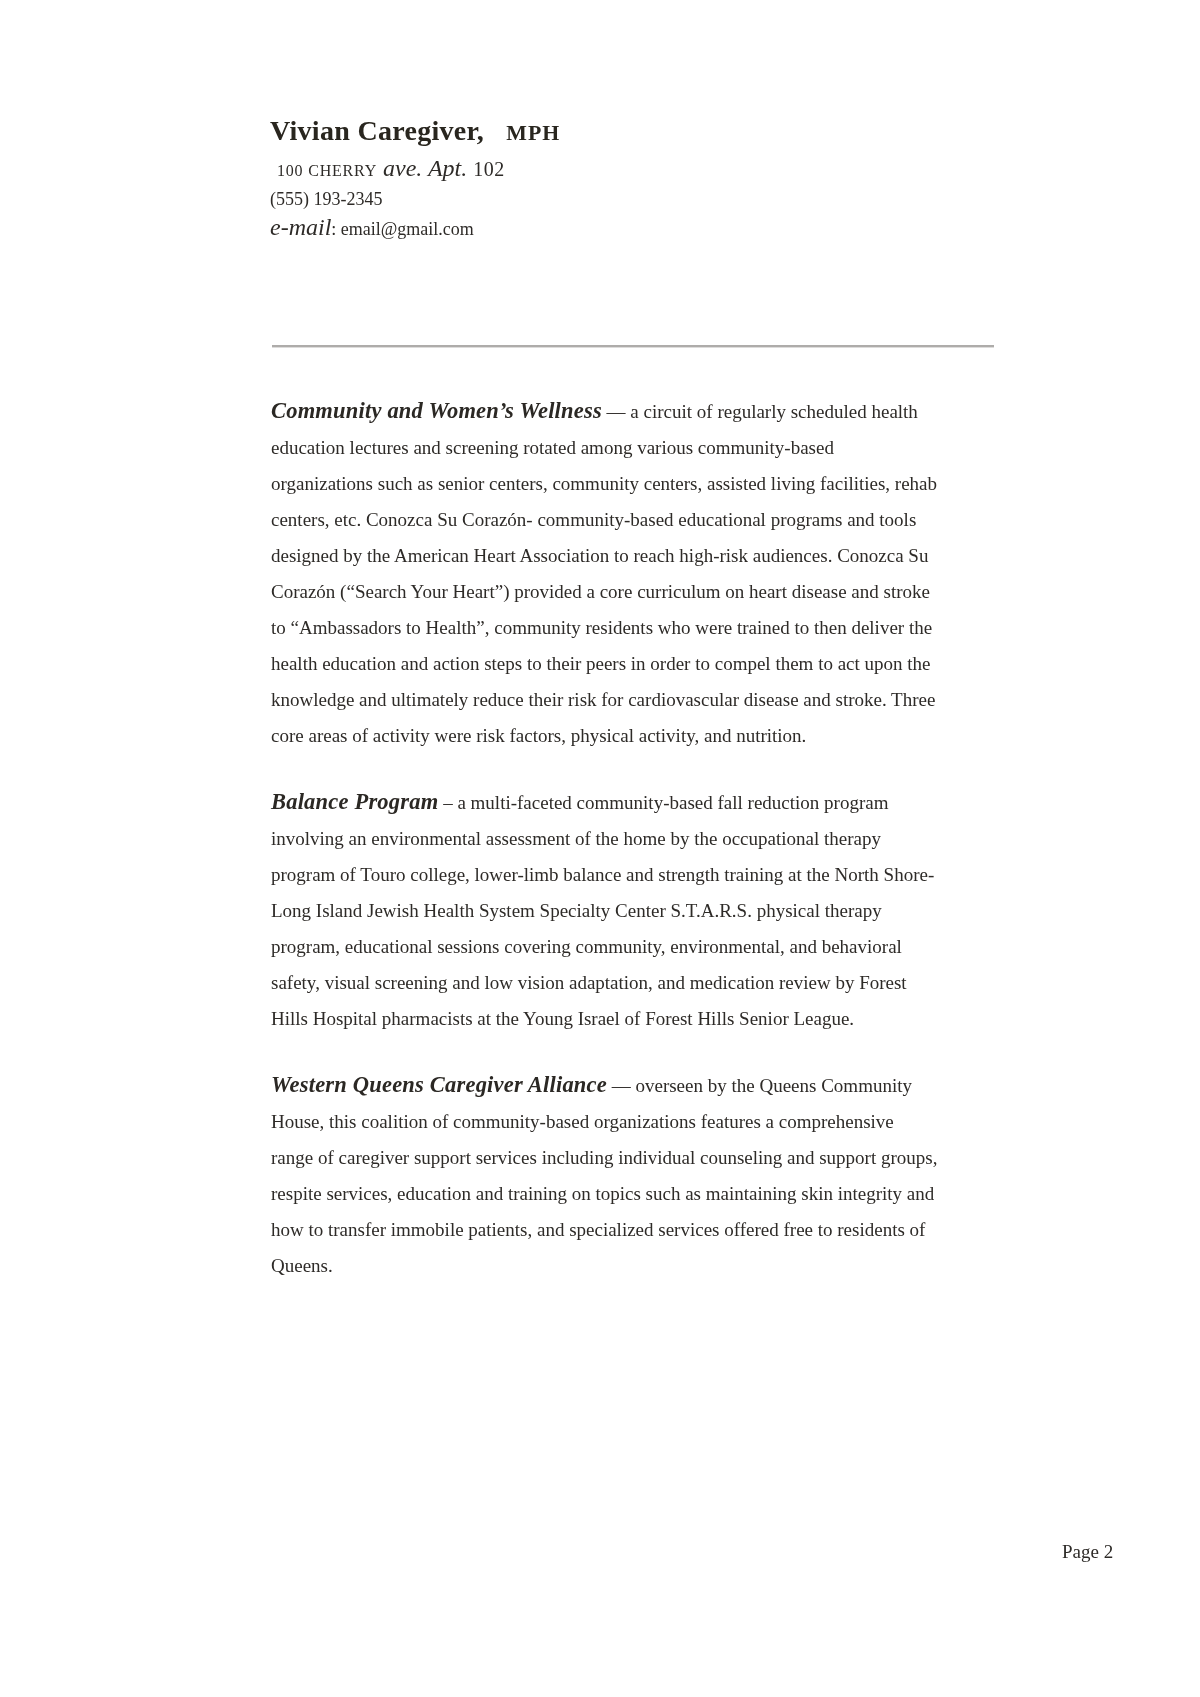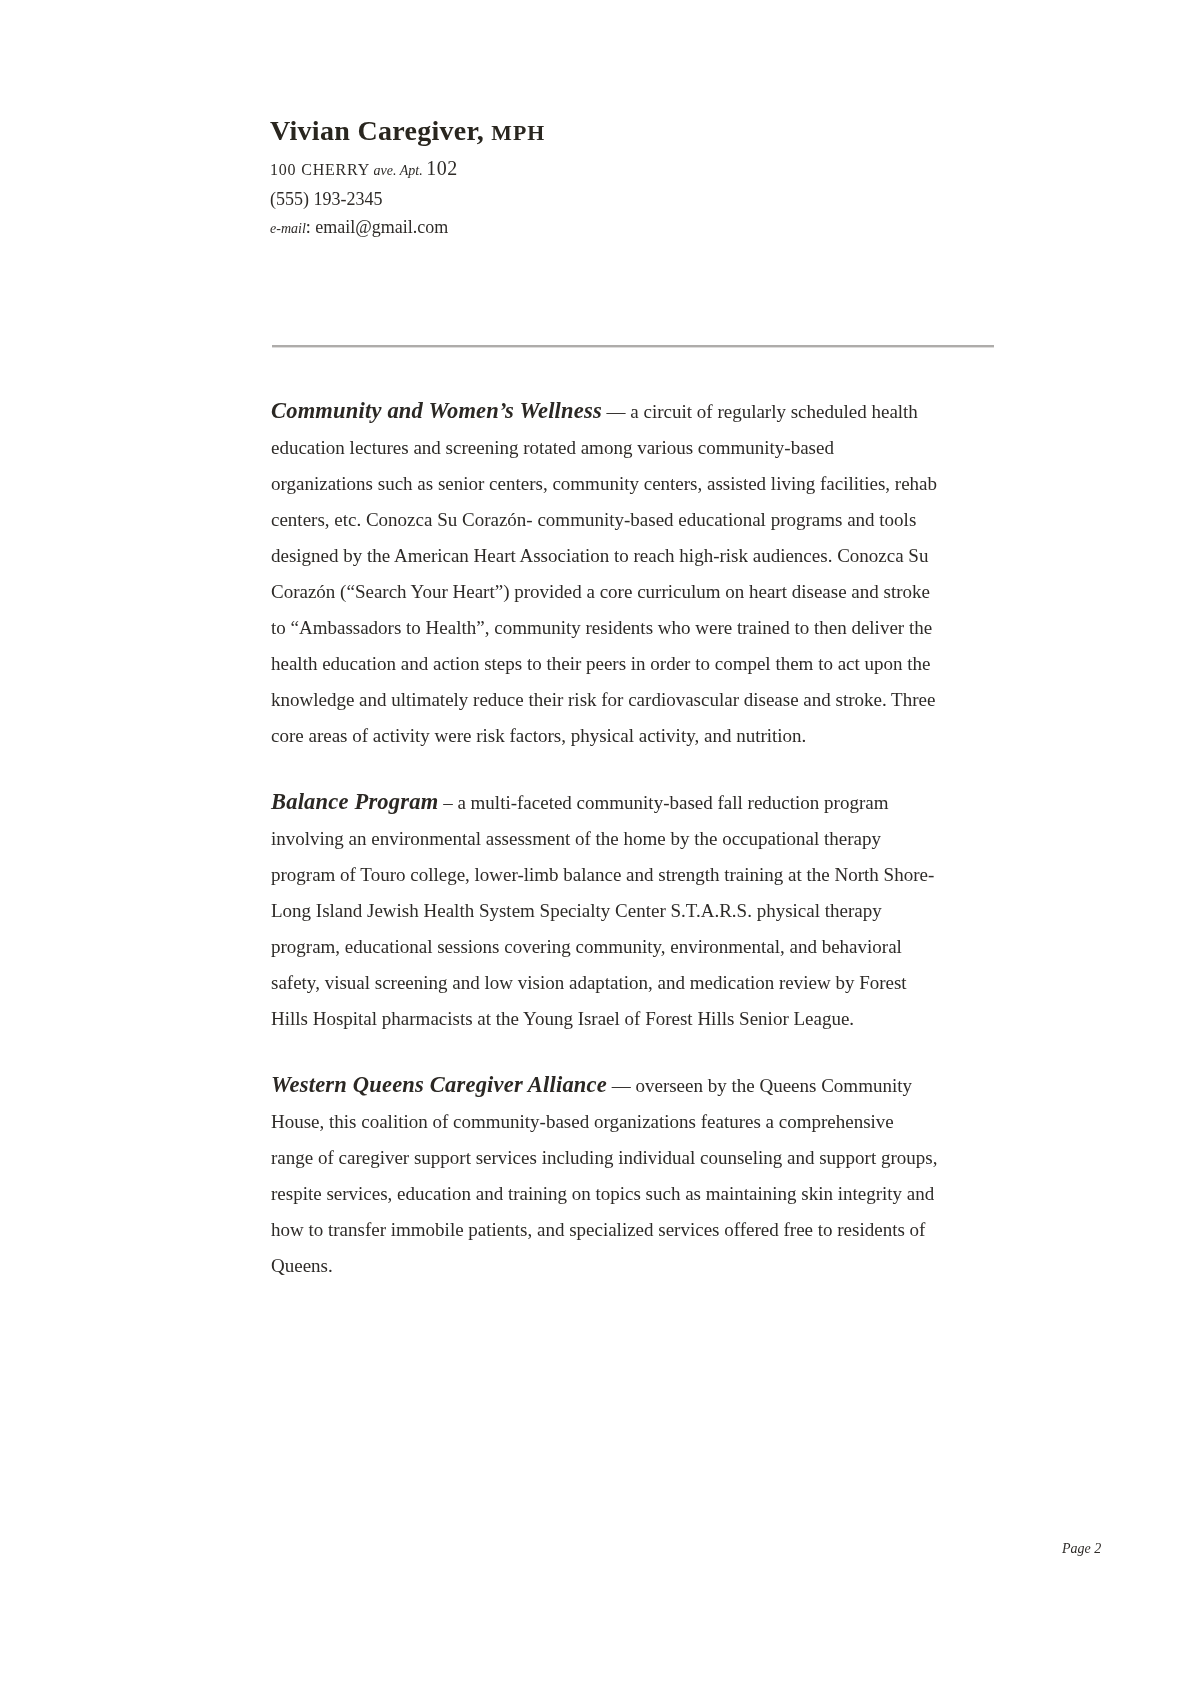--- a/index.html
+++ b/index.html
@@ -26,33 +26,35 @@
   .name {
     font-size: 28px;
     line-height: 33px;
     letter-spacing: 0.3px;
     color: #29261f;
     margin: 0 0 4px 0;
   }
   .name .creds {
     font-size: 0.78em;
     letter-spacing: 1px;
+    margin-left: 15px;
   }
   .contact-line {
     font-size: 18px;
     line-height: 28px;
     color: #2e2b28;
   }
   .sc-run {
     font-size: 16px;
     letter-spacing: 0.8px;
+    margin-left: 7px;
   }
   .it-run {
     font-style: italic;
-    font-size: 14px;
+    font-size: 24px;
   }
   .tail-run {
     font-size: 20px;
     letter-spacing: 0.5px;
   }
 
   
   .divider {
     position: absolute;
     left: 272px;
@@ -88,22 +90,21 @@
   }
   .sec-body {
     font-size: 19px;
   }
 
   
   .footer {
     position: absolute;
     left: 1062px;
     top: 1541px;
-    font-style: italic;
-    font-size: 14px;
+    font-size: 19px;
     color: #2e2b28;
   }
 </style>
 </head>
 <body>
 
 <div class="page">
 
   <div class="header">
     <h1 class="name"><span>Vivian Caregiver</span><span>, </span><span class="creds">MPH</span></h1>

